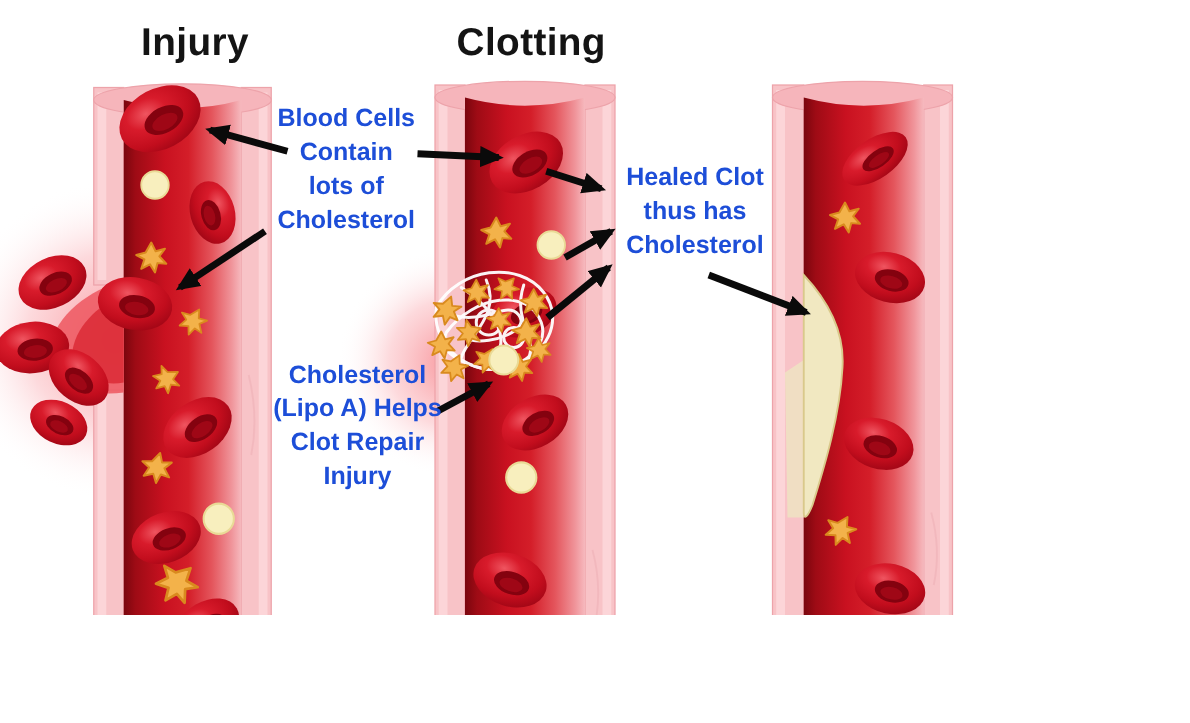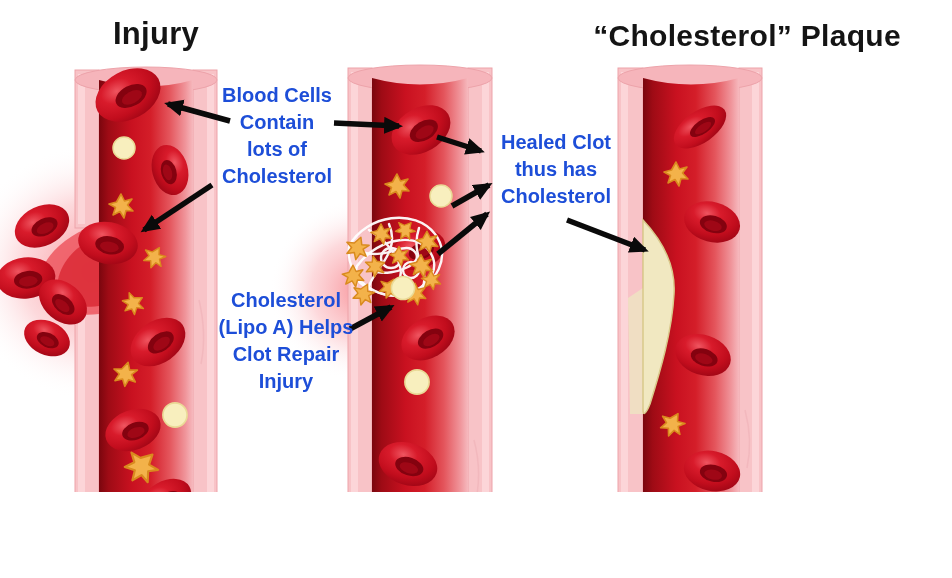--- a/index.html
+++ b/index.html
@@ -169,21 +169,21 @@
       <line x1="212" y1="185" x2="144" y2="230" marker-end="url(#ah)"></line>
       <line x1="437" y1="137" x2="481" y2="151" marker-end="url(#ah)"></line>
       <line x1="452" y1="206" x2="489" y2="185" marker-end="url(#ah)"></line>
       <line x1="438" y1="254" x2="487" y2="214" marker-end="url(#ah)"></line>
       <line x1="567" y1="220" x2="645" y2="250" marker-end="url(#ah)"></line>
       <line x1="350" y1="329" x2="391" y2="307" marker-end="url(#ah)"></line>
     </g>
   </svg>
 
   <div class="title" style="left:156px; top:16px;">Injury</div>
-  <div class="title" style="left:747px; top:19px; font-size:30px;">“Cholesterol” Plaque</div>
+  <div class="title" style="left:425px; top:16px;">Clotting</div>
 
   <div class="callout" style="left:277px; top:82px;">Blood Cells
 Contain
 lots of
 Cholesterol</div>
   <div class="callout" style="left:556px; top:129px;text-align:center;">Healed Clot
 thus has
 Cholesterol</div>
   <div class="callout" style="left:286px; top:287px;">Cholesterol
 (Lipo A) Helps

